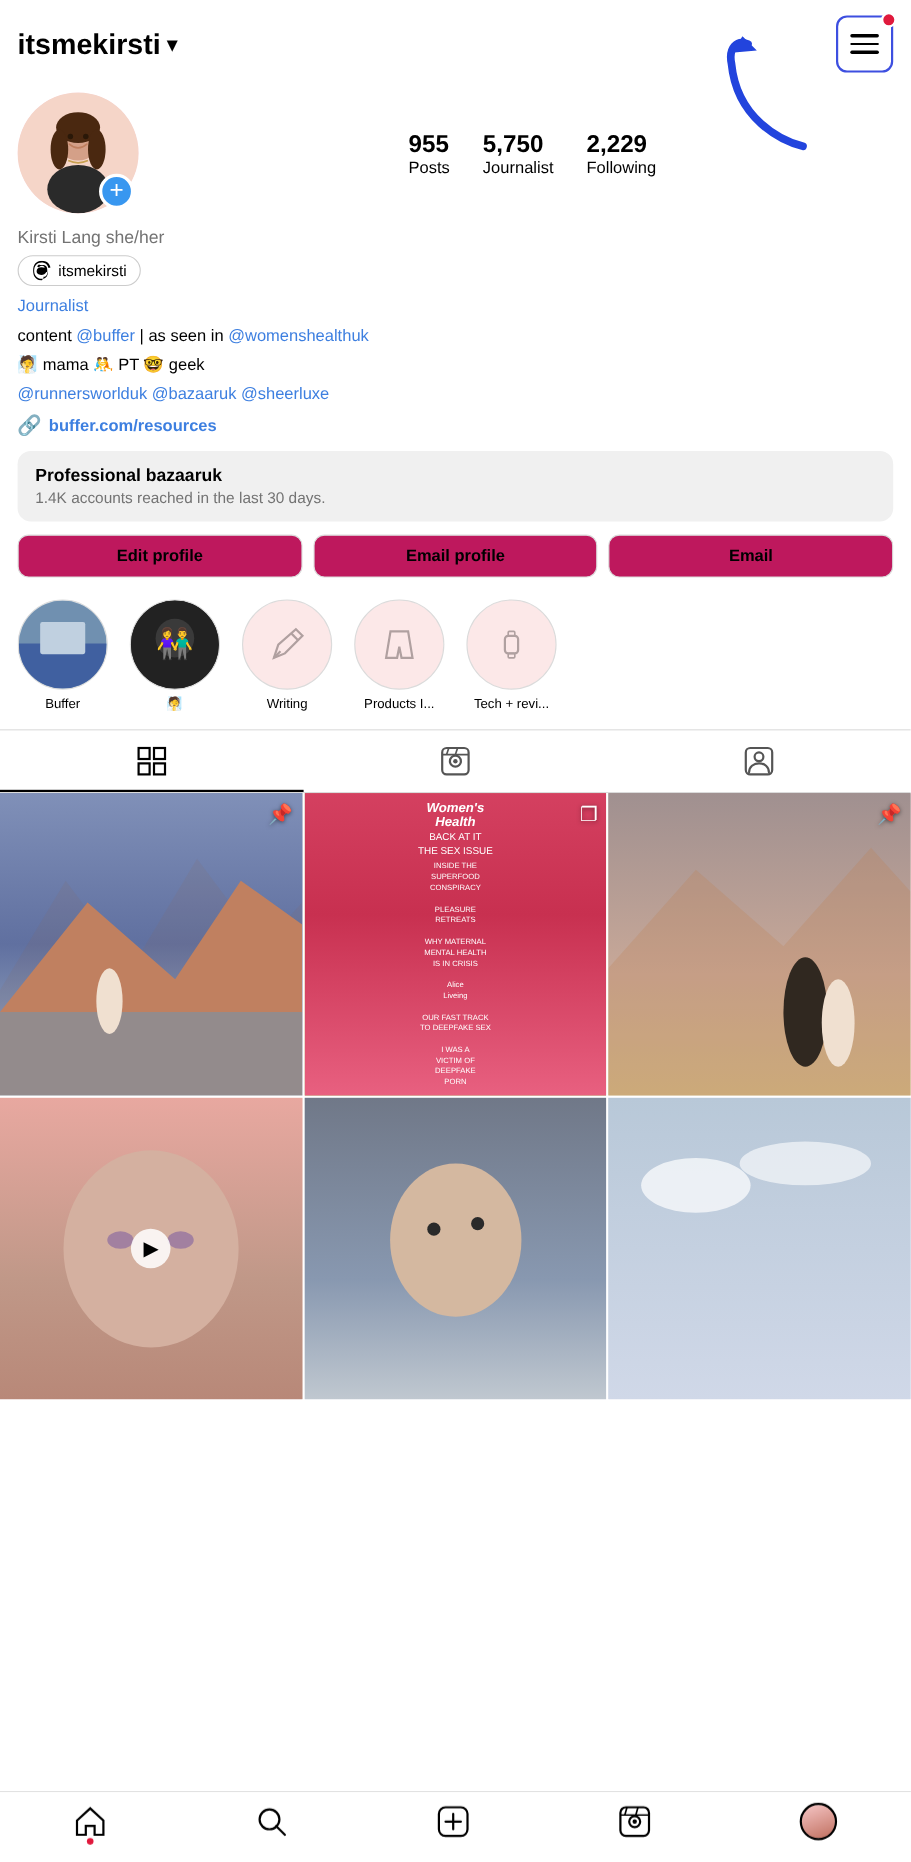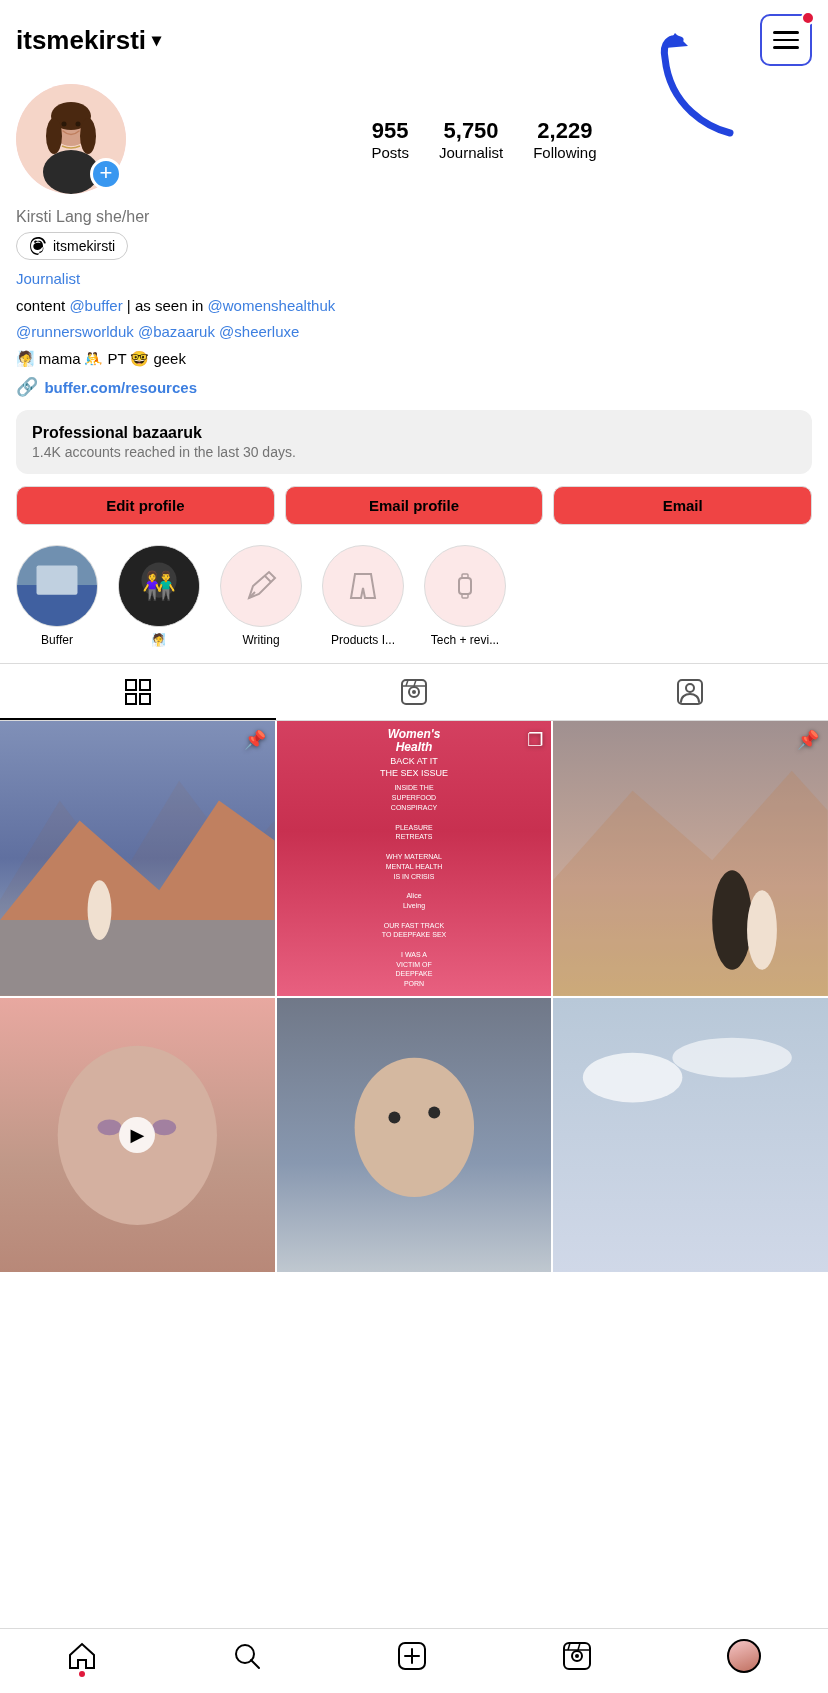--- a/index.html
+++ b/index.html
@@ -124,21 +124,21 @@
 
     .stats-row {
       display: flex;
       gap: 30px;
       flex: 1;
       justify-content: center;
     }
     .stat-item {
       display: flex;
       flex-direction: column;
-      align-items: center;
+      align-items: flex-start;
     }
     .stat-num {
       font-size: 22px;
       font-weight: 700;
       color: #000;
     }
     .stat-label {
       font-size: 15px;
       color: #000;
     }
@@ -219,21 +219,21 @@
     .action-buttons {
       display: flex;
       gap: 10px;
       margin-bottom: 16px;
     }
     .action-btn {
       flex: 1;
       padding: 10px 6px;
       border: 1.5px solid #dbdbdb;
       border-radius: 10px;
-      background: #ef4444;
+      background: #be185d;
       font-size: 15px;
       font-weight: 600;
       color: #000;
       text-align: center;
       cursor: pointer;
     }
 
     
     .highlights-row {
       display: flex;
@@ -527,24 +527,24 @@
         <path d="M12.186 24h-.007c-3.581-.024-6.334-1.205-8.184-3.509C2.35 18.44 1.5 15.586 1.5 12.068c0-3.484.85-6.354 2.495-8.531C5.845 1.205 8.598.024 12.179 0h.014c2.66.018 4.944.789 6.788 2.292 1.786 1.454 2.971 3.454 3.52 5.944l-2.462.506c-.444-2.001-1.38-3.602-2.784-4.757-1.453-1.19-3.316-1.793-5.558-1.806C9.02 2.192 6.8 3.156 5.14 5.006 3.536 6.792 2.728 9.25 2.728 12.068c0 2.817.808 5.26 2.412 7.061 1.66 1.845 3.88 2.805 6.598 2.822 2.267-.011 4.02-.617 5.355-1.853 1.403-1.299 2.11-3.149 2.11-5.5 0-.205-.009-.409-.025-.611-.574-.047-1.128-.107-1.651-.18v.007c-1.33 2.272-3.39 3.452-6.122 3.505l-.077.001c-1.722 0-3.165-.47-4.165-1.358-.973-.863-1.467-2.086-1.434-3.543.03-1.38.59-2.537 1.618-3.345 1.062-.836 2.594-1.266 4.436-1.244 1.31.016 2.534.207 3.647.57-.13-.628-.374-1.139-.738-1.52-.53-.553-1.36-.834-2.465-.834-.815 0-1.598.209-2.32.621-.63.364-1.073.847-1.318 1.437l-2.266-1.002c.414-1.004 1.147-1.853 2.178-2.524C10.45 5.452 11.622 5.1 12.895 5.1c1.935 0 3.408.583 4.376 1.734.896 1.066 1.352 2.615 1.352 4.607 0 .243.005.484.016.72.088 2.033-.057 3.562-.437 4.55-.7 1.833-2.068 2.765-4.018 2.765h-.018l.02.524z"></path>
       </svg>
       <span class="threads-name">itsmekirsti</span>
     </div>
     <div class="bio-text">
       <span class="bio-link-color">Journalist</span>
     </div>
     <div class="bio-text">
       <span>content </span><span class="bio-link-color">@buffer</span><span> | as seen in </span><span class="bio-link-color">@womenshealthuk</span>
     </div>
+    <div class="bio-text">🧖 mama 🤼 PT 🤓 geek</div>
     <div class="bio-text">
       <span class="bio-link-color">@runnersworlduk</span><span> </span><span class="bio-link-color">@bazaaruk</span><span> </span><span class="bio-link-color">@sheerluxe</span>
     </div>
-    <div class="bio-text">🧖 mama 🤼 PT 🤓 geek</div>
     <div class="bio-link">
       <span class="link-icon">🔗</span>
       <span>buffer.com/resources</span>
     </div>
   </div>
 
   <div class="pro-dashboard">
     <div class="pro-dashboard-title">Professional bazaaruk</div>
     <div class="pro-dashboard-sub">1.4K accounts reached in the last 30 days.</div>
   </div>

